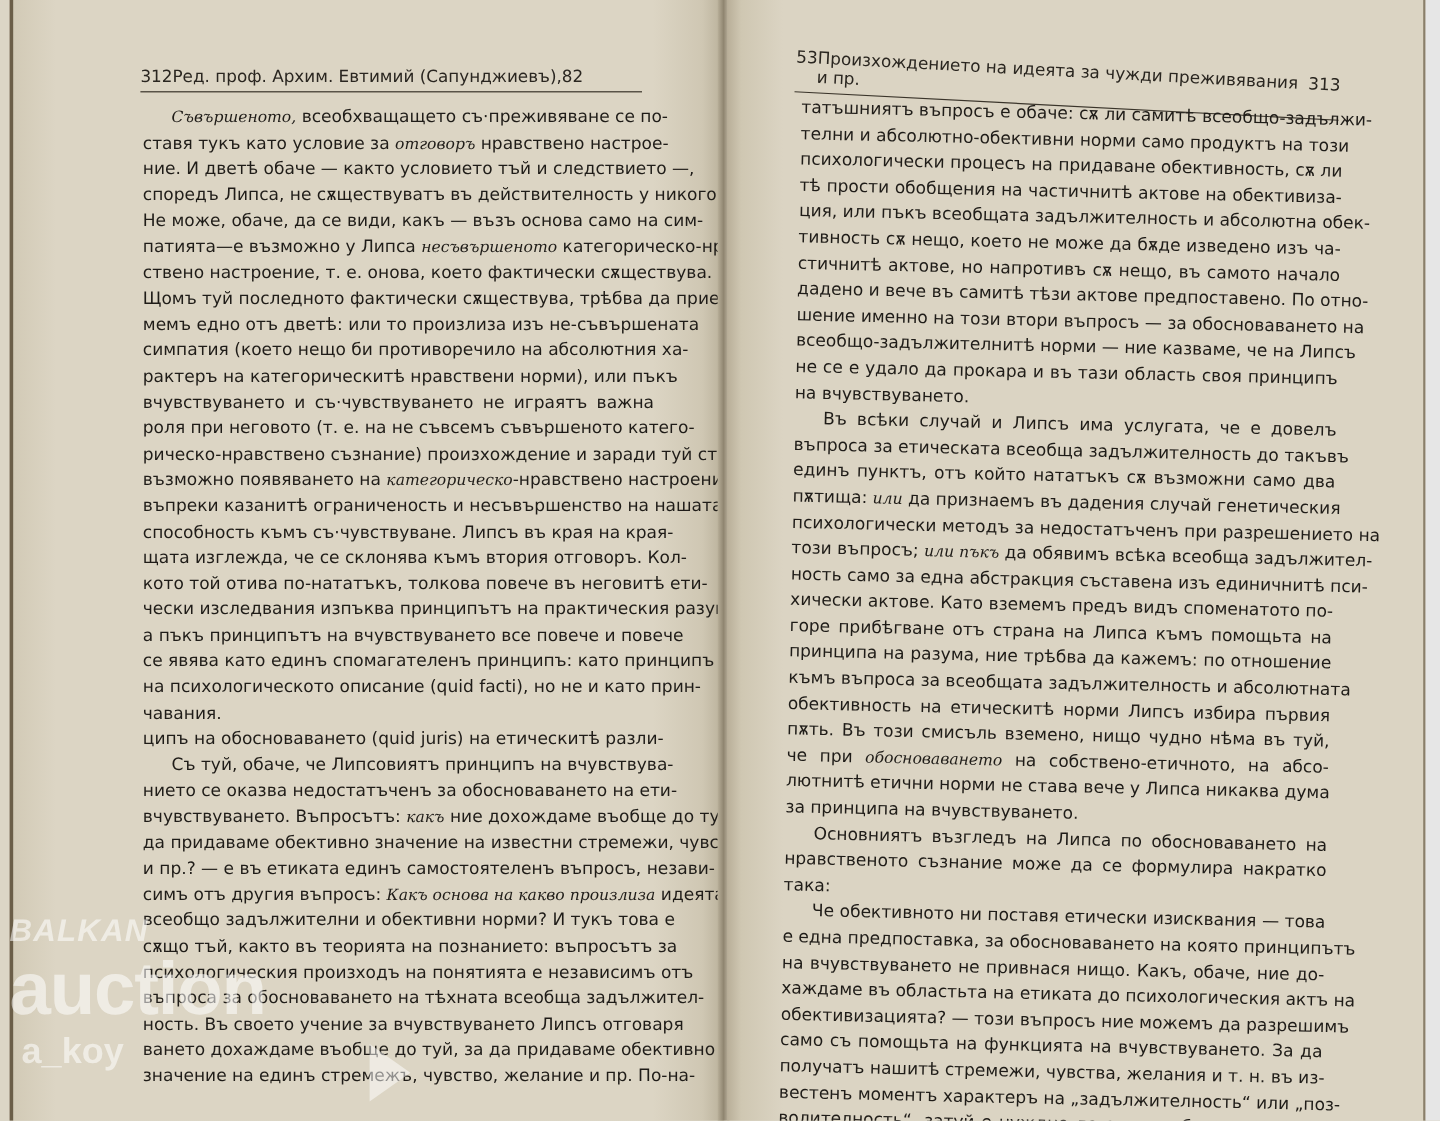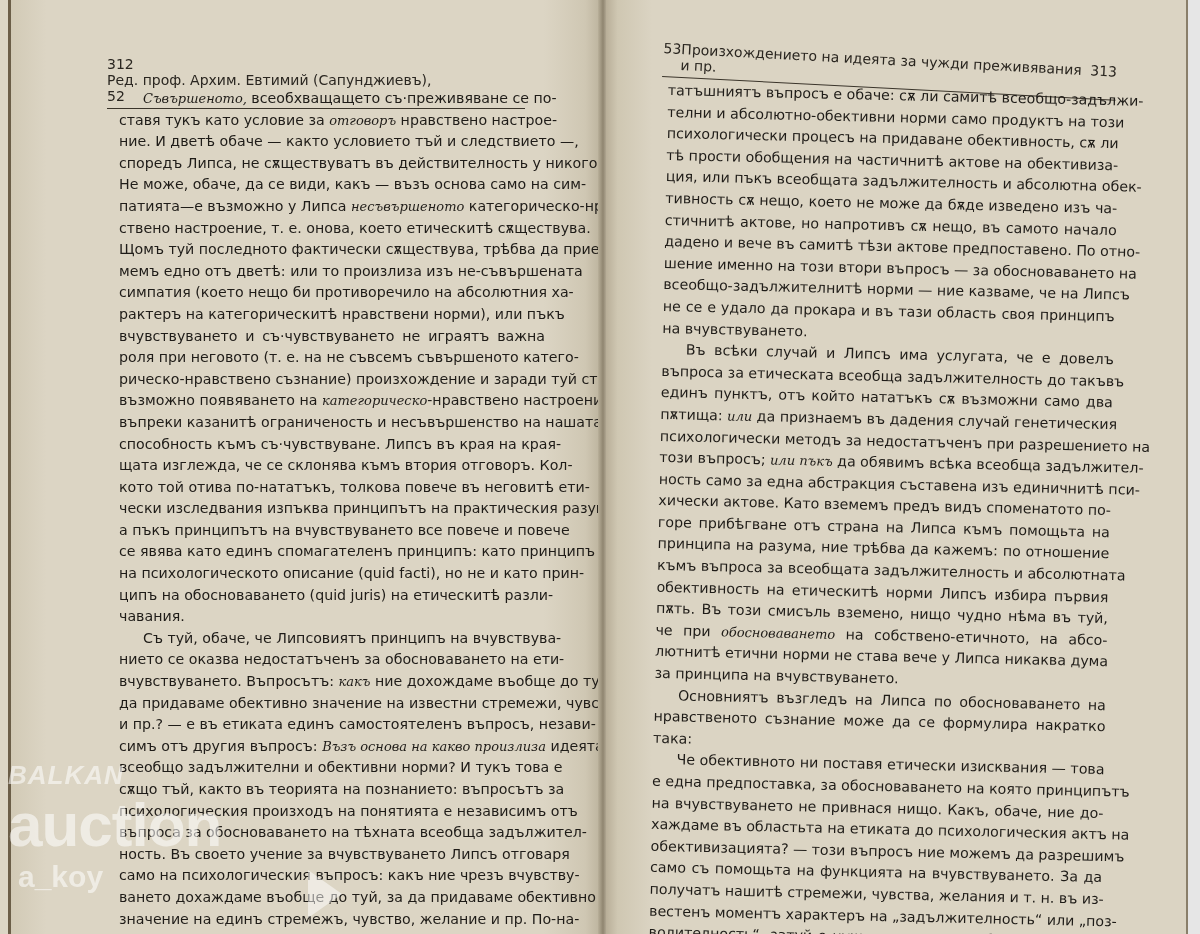--- a/index.html
+++ b/index.html
@@ -31,21 +31,21 @@
     position:absolute; left:598px; top:0; width:10px; height:934px;
     background:linear-gradient(90deg,#b9b09a,#8f8570,#c5bca8);
   }
   .right-bg { position:absolute; left:1188px; top:0; width:12px; height:934px; background:#e6e6e6; }
 
   .runhead {
     position:absolute; display:flex; align-items:baseline;
     font-size:14px; color:#2a2620;
     border-bottom:1.5px solid #3a342a; padding-bottom:4px;
   }
-  .left .runhead { left:96px; top:56px; width:418px; justify-content:flex-start;flex-direction:column; }
+  .left .runhead { left:106px; top:56px; width:418px; justify-content:flex-start; }
   .right .runhead { left:58px; top:40px; width:454px; transform:rotate(3deg); transform-origin:left top; justify-content:space-between; }
 
   .body-text {
     position:absolute;
     font-size:14.2px; line-height:21.6px; color:#1f1c18;
     text-align:justify;
   }
   .left .body-text { left:108px; top:88px; width:426px; }
   .right .body-text { left:62px; top:80px; width:452px; transform:rotate(1.3deg); transform-origin:left top; }
   .line { display:block; white-space:nowrap; text-align:justify; text-align-last:justify; }
@@ -68,60 +68,59 @@
 </style>
 </head>
 <body>
 
 <div class="spread">
 
   <div class="page left">
     <div class="runhead">
       <span>312</span>
       <span>Ред. проф. Архим. Евтимий (Сапунджиевъ),</span>
-      <span>52</span>
+      <span>82</span>
     </div>
     <div class="body-text" id="left-body">
         <span class="line" style="padding-left: 24px;"><span class="ital">Съвършеното,</span><span> всеобхващащето съ·преживяване се по-</span></span>
         <span class="line"><span>ставя тукъ като условие за </span><span class="ital">отговоръ</span><span> нравствено настрое-</span></span>
         <span class="line"><span>ние. И дветѣ обаче — както условието тъй и следствието —,</span></span>
         <span class="line"><span>споредъ Липса, не сѫществуватъ въ действителность у никого.</span></span>
         <span class="line"><span>Не може, обаче, да се види, какъ — възъ основа само на сим-</span></span>
         <span class="line"><span>патията—е възможно у Липса </span><span class="ital">несъвършеното</span><span> категорическо-нрав-</span></span>
-        <span class="line"><span>ствено настроение, т. е. онова, което етическитѣ сѫществува.</span></span>
+        <span class="line"><span>ствено настроение, т. е. онова, което фактически сѫществува.</span></span>
         <span class="line"><span>Щомъ туй последното фактически сѫществува, трѣбва да прие-</span></span>
         <span class="line"><span>мемъ едно отъ дветѣ: или то произлиза изъ не-съвършената</span></span>
         <span class="line"><span>симпатия (което нещо би противоречило на абсолютния ха-</span></span>
         <span class="line"><span>рактеръ на категорическитѣ нравствени норми), или пъкъ</span></span>
         <span class="line"><span>вчувствуването и съ·чувствуването не играятъ важна</span></span>
         <span class="line"><span>роля при неговото (т. е. на не съвсемъ съвършеното катего-</span></span>
         <span class="line"><span>рическо-нравствено съзнание) произхождение и заради туй става</span></span>
         <span class="line"><span>възможно появяването на </span><span class="ital">категорическо</span><span>-нравствено настроение,</span></span>
         <span class="line"><span>въпреки казанитѣ ограниченость и несъвършенство на нашата</span></span>
         <span class="line"><span>способность къмъ съ·чувствуване. Липсъ въ края на края-</span></span>
         <span class="line"><span>щата изглежда, че се склонява къмъ втория отговоръ. Кол-</span></span>
         <span class="line"><span>кото той отива по-нататъкъ, толкова повече въ неговитѣ ети-</span></span>
         <span class="line"><span>чески изследвания изпъква принципътъ на практическия разумъ,</span></span>
         <span class="line"><span>а пъкъ принципътъ на вчувствуването все повече и повече</span></span>
         <span class="line"><span>се явява като единъ спомагателенъ принципъ: като принципъ</span></span>
         <span class="line"><span>на психологическото описание (quid facti), но не и като прин-</span></span>
+        <span class="line last"><span>чавания.</span></span>
         <span class="line"><span>ципъ на обосноваването (quid juris) на етическитѣ разли-</span></span>
-        <span class="line last"><span>чавания.</span></span>
         <span class="line" style="padding-left: 24px;"><span>Съ туй, обаче, че Липсовиятъ принципъ на вчувствува-</span></span>
         <span class="line"><span>нието се оказва недостатъченъ за обосноваването на ети-</span></span>
         <span class="line"><span>вчувствуването. Въпросътъ: </span><span class="ital">какъ</span><span> ние дохождаме въобще до туй</span></span>
         <span class="line"><span>да придаваме обективно значение на известни стремежи, чувства</span></span>
         <span class="line"><span>и пр.? — е въ етиката единъ самостоятеленъ въпросъ, незави-</span></span>
-        <span class="line"><span>симъ отъ другия въпросъ: </span><span class="ital">Възъ основа на какво произлиза</span><span> идеята за</span></span>
+        <span class="line"><span>симъ отъ другия въпросъ: </span><span class="ital">Какъ основа на какво произлиза</span><span> идеята за</span></span>
         <span class="line"><span>всеобщо задължителни и обективни норми? И тукъ това е</span></span>
         <span class="line"><span>сѫщо тъй, както въ теорията на познанието: въпросътъ за</span></span>
         <span class="line"><span>психологическия произходъ на понятията е независимъ отъ</span></span>
         <span class="line"><span>въпроса за обосноваването на тѣхната всеобща задължител-</span></span>
         <span class="line"><span>ность. Въ своето учение за вчувствуването Липсъ отговаря</span></span>
-        <span class="line"><span>само на психологическия въпросъ: какъ ние чрезъ вчувству-</span></span>
         <span class="line"><span>ването дохаждаме въобще до туй, за да придаваме обективно</span></span>
         <span class="line"><span>значение на единъ стремежъ, чувство, желание и пр. По-на-</span></span>
       </div>
   </div>
 
   <div class="gutter"></div>
 
   <div class="page right">
     <div class="runhead">
       <span>53</span>

